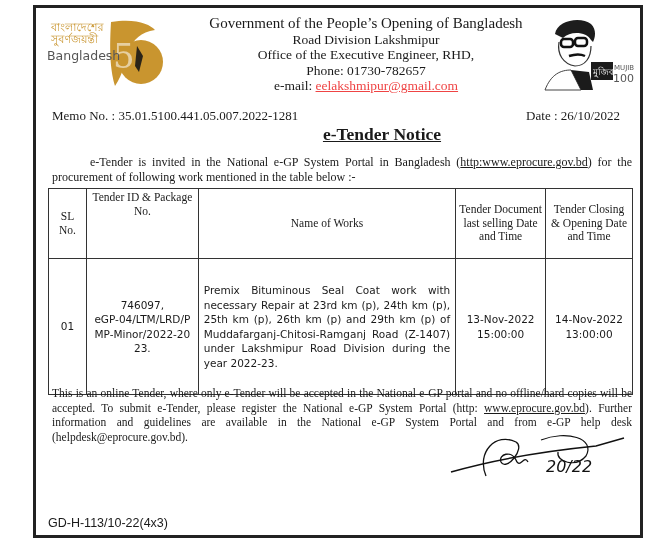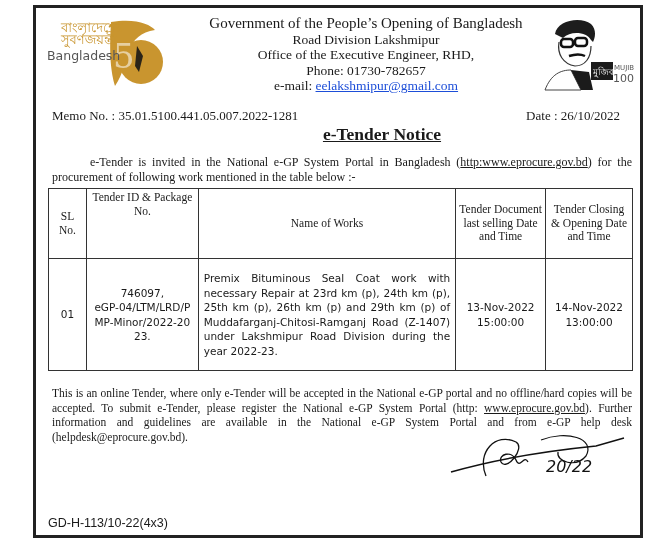--- a/index.html
+++ b/index.html
@@ -1,34 +1,34 @@
 <!DOCTYPE html>
 <html><head>
 <meta charset="utf-8">
 <style>
   html, body { margin:0; padding:0; background:#ffffff; }
   body { width:657px; height:556px; position:relative; overflow:hidden; font-family:"Liberation Serif", serif; color:#1a1a1a; }
   .frame { position:absolute; left:33px; top:5px; width:604px; height:527px; border:3px solid #222; background:#fff; }
   .header { position:absolute; left:150px; top:8px; width:360px; text-align:center; font-size:13.5px; line-height:15.5px; }
   .header .l1 { font-size:15px; }
-  .header a { color:#1d4ed8; text-decoration:underline; }
+  .header a { color:#ef4444; text-decoration:underline; }
   .logo50 { position:absolute; left:9px; top:8px; width:130px; height:72px; }
-  .logo50 .bn { position:absolute; left:16px; top:6px; font-family:Liberation Serif, serif; font-size:13px; line-height:12px; color:#c9952f; }
+  .logo50 .bn { position:absolute; left:6px; top:6px; font-family:Liberation Mono, monospace; font-size:11px; line-height:12px; color:#c9952f; }
   .logo50 .bd { position:absolute; left:2px; top:32px; font-family:"DejaVu Sans", sans-serif; font-size:12.5px; color:#555; }
   .mujib { position:absolute; left:505px; top:6px; width:95px; height:80px; }
   .memo { position:absolute; left:16px; top:100px; font-size:13px; }
   .date { position:absolute; right:20px; top:100px; font-size:13px; }
   .title { position:absolute; left:0; width:604px; top:116px; text-align:center; font-size:17.5px; font-weight:bold; text-decoration:underline;padding-left:44px; }
   .intro { position:absolute; left:16px; top:147px; width:580px; font-size:12px; line-height:15px; text-align:justify; }
   .intro .ind { display:inline-block; width:38px; }
   .intro u { text-decoration:underline; }
   table.tender { position:absolute; left:12px; top:180px; width:585px; border-collapse:collapse; font-size:11.5px; }
   table.tender th, table.tender td { border:1px solid #333; text-align:center; vertical-align:middle; }
   table.tender th { font-weight:normal; font-family:"Liberation Serif", serif; font-size:11.5px; line-height:13.5px; height:67px; padding:0 3px; }
-  table.tender td { font-family:"DejaVu Sans", sans-serif; font-size:10.5px; line-height:14.5px; height:103px; padding:4px 5px; }
+  table.tender td { font-family:"DejaVu Sans", sans-serif; font-size:10.5px; line-height:14.5px; height:103px; padding:16px 5px; }
   table.tender td.works { text-align:justify; text-align-last:left; }
   .note { position:absolute; left:16px; top:378px; width:580px; font-size:11.5px; line-height:14.5px; text-align:justify; }
   .note u { text-decoration:underline; }
   .sig { position:absolute; left:410px; top:424px; width:180px; height:60px; }
   .signer { position:absolute; left:380px; top:474px; width:240px; text-align:center; font-size:11.5px; line-height:13.5px; }
   .signer .nm { font-weight:bold; }
   .signer .b { font-weight:bold; }
   .code { position:absolute; left:12px; top:508px; font-family:"Liberation Sans", sans-serif; font-size:12.5px; }
 </style>
 </head>

